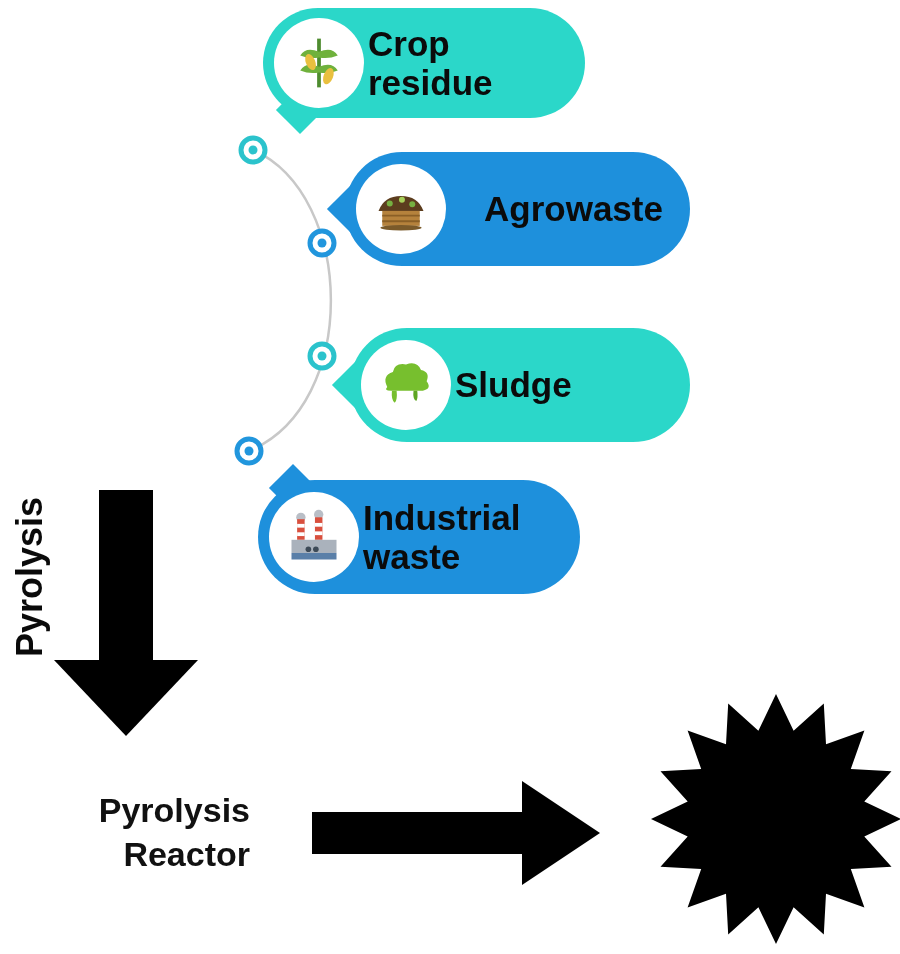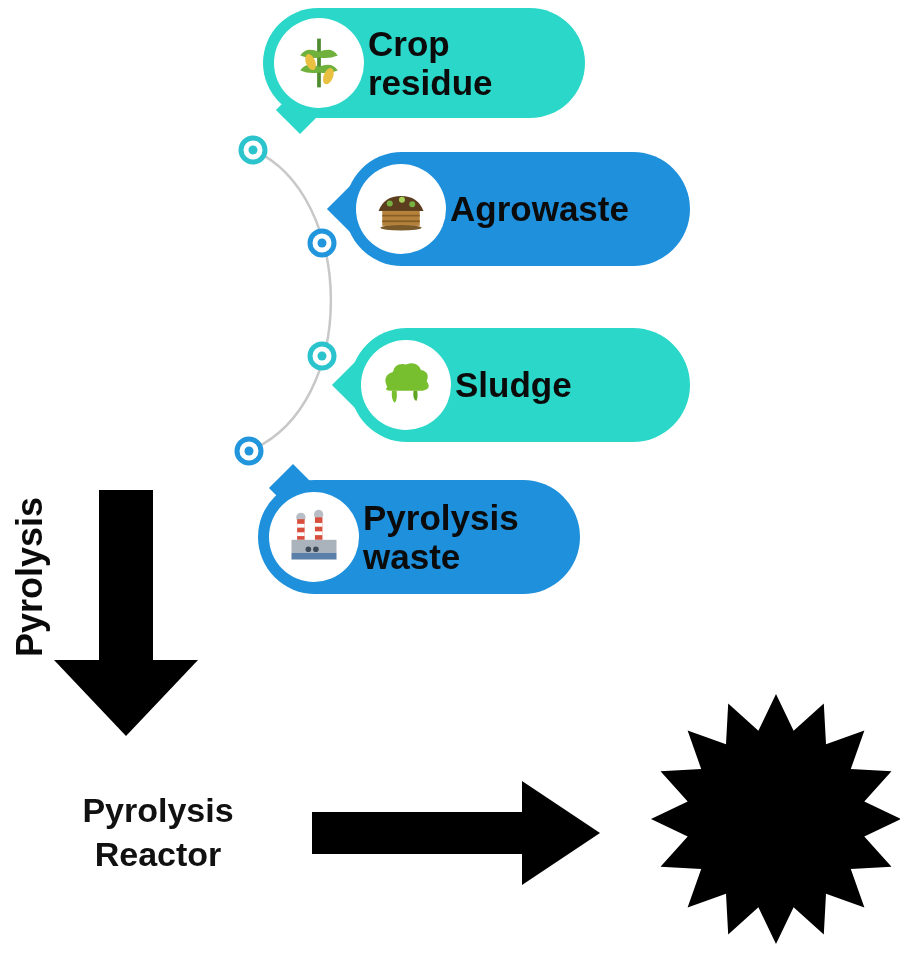--- a/index.html
+++ b/index.html
@@ -47,21 +47,21 @@
   .down-arrow-head  { position:absolute; left:54px; top:660px; width:0; height:0;
                       border-left:72px solid transparent; border-right:72px solid transparent;
                       border-top:76px solid #000; z-index:2; }
 
   .pyrolysis-vert {
     position:absolute; left:-80px; top:556px; width:220px; text-align:center;
     font-size:36px; font-weight:bold; transform:rotate(-90deg); z-index:2; color:#0a0a0a;
   }
 
   .reactor-label {
-    position:absolute; left:56px; top:788px; width:204px; text-align:center;
+    position:absolute; left:46px; top:788px; width:204px; text-align:right;
     font-size:34px; font-weight:bold; line-height:1.3; color:#111; z-index:2;
   }
 
   .right-arrow-shaft { position:absolute; left:312px; top:812px; width:212px; height:42px; background:#000; z-index:2; }
   .right-arrow-head  { position:absolute; left:522px; top:781px; width:0; height:0;
                        border-top:52px solid transparent; border-bottom:52px solid transparent;
                        border-left:78px solid #000; z-index:2; }
 
   .starburst { position:absolute; left:651px; top:694px; width:250px; height:250px; z-index:2; }
   .starburst svg { width:100%; height:100%; display:block; }
@@ -106,21 +106,21 @@
         <path d="M32 20 Q46 14 52 24 Q42 28 32 26 Z" fill="#6fb13c"></path>
         <path d="M32 36 Q18 30 12 40 Q22 44 32 42 Z" fill="#6fb13c"></path>
         <path d="M32 36 Q46 30 52 40 Q42 44 32 42 Z" fill="#6fb13c"></path>
         <ellipse cx="23" cy="31" rx="5" ry="9" fill="#e9c03f" transform="rotate(-22 23 31)"></ellipse>
         <ellipse cx="42" cy="46" rx="5" ry="9" fill="#e9c03f" transform="rotate(22 42 46)"></ellipse>
       </svg>
     </span>
     <span class="pill-label">Crop residue</span>
   </div>
 
-  <div class="pill blue" style="left:345px; top:152px; width:345px; height:114px;">
+  <div class="pill blue" style="left:345px; top:152px; width:345px; height:114px;gap:34px;">
     <span class="tail tail-l"></span>
     <span class="icon-circle">
       <svg viewBox="0 0 64 64">
         <path d="M8 34 Q14 18 32 18 Q50 18 56 34 Z" fill="#5c3d1e"></path>
         <circle cx="20" cy="26" r="3.2" fill="#76b041"></circle>
         <circle cx="33" cy="22" r="3.2" fill="#a7d05a"></circle>
         <circle cx="44" cy="27" r="3.2" fill="#76b041"></circle>
         <rect x="12" y="34" width="40" height="16" fill="#b5823c"></rect>
         <line x1="12" y1="39" x2="52" y2="39" stroke="#8a5f26" stroke-width="2"></line>
         <line x1="12" y1="45" x2="52" y2="45" stroke="#8a5f26" stroke-width="2"></line>
@@ -153,21 +153,21 @@
         <rect x="14" y="27" width="8" height="4" fill="#ffffff"></rect>
         <rect x="33" y="11" width="8" height="24" fill="#d94f3d"></rect>
         <rect x="33" y="17" width="8" height="4" fill="#ffffff"></rect>
         <rect x="33" y="26" width="8" height="4" fill="#ffffff"></rect>
         <rect x="8" y="35" width="48" height="14" fill="#aab2bc"></rect>
         <circle cx="26" cy="45" r="3" fill="#3d4a57"></circle>
         <circle cx="34" cy="45" r="3" fill="#3d4a57"></circle>
         <rect x="8" y="49" width="48" height="7" fill="#5a7fa8"></rect>
       </svg>
     </span>
-    <span class="pill-label">Pyrolysis waste</span>
+    <span class="pill-label">Industrial waste</span>
   </div>
 
   <div class="down-arrow-shaft"></div>
   <div class="down-arrow-head"></div>
 
   <div class="pyrolysis-vert">Pyrolysis</div>
 
   <div class="reactor-label">Pyrolysis Reactor</div>
 
   <div class="right-arrow-shaft"></div>

